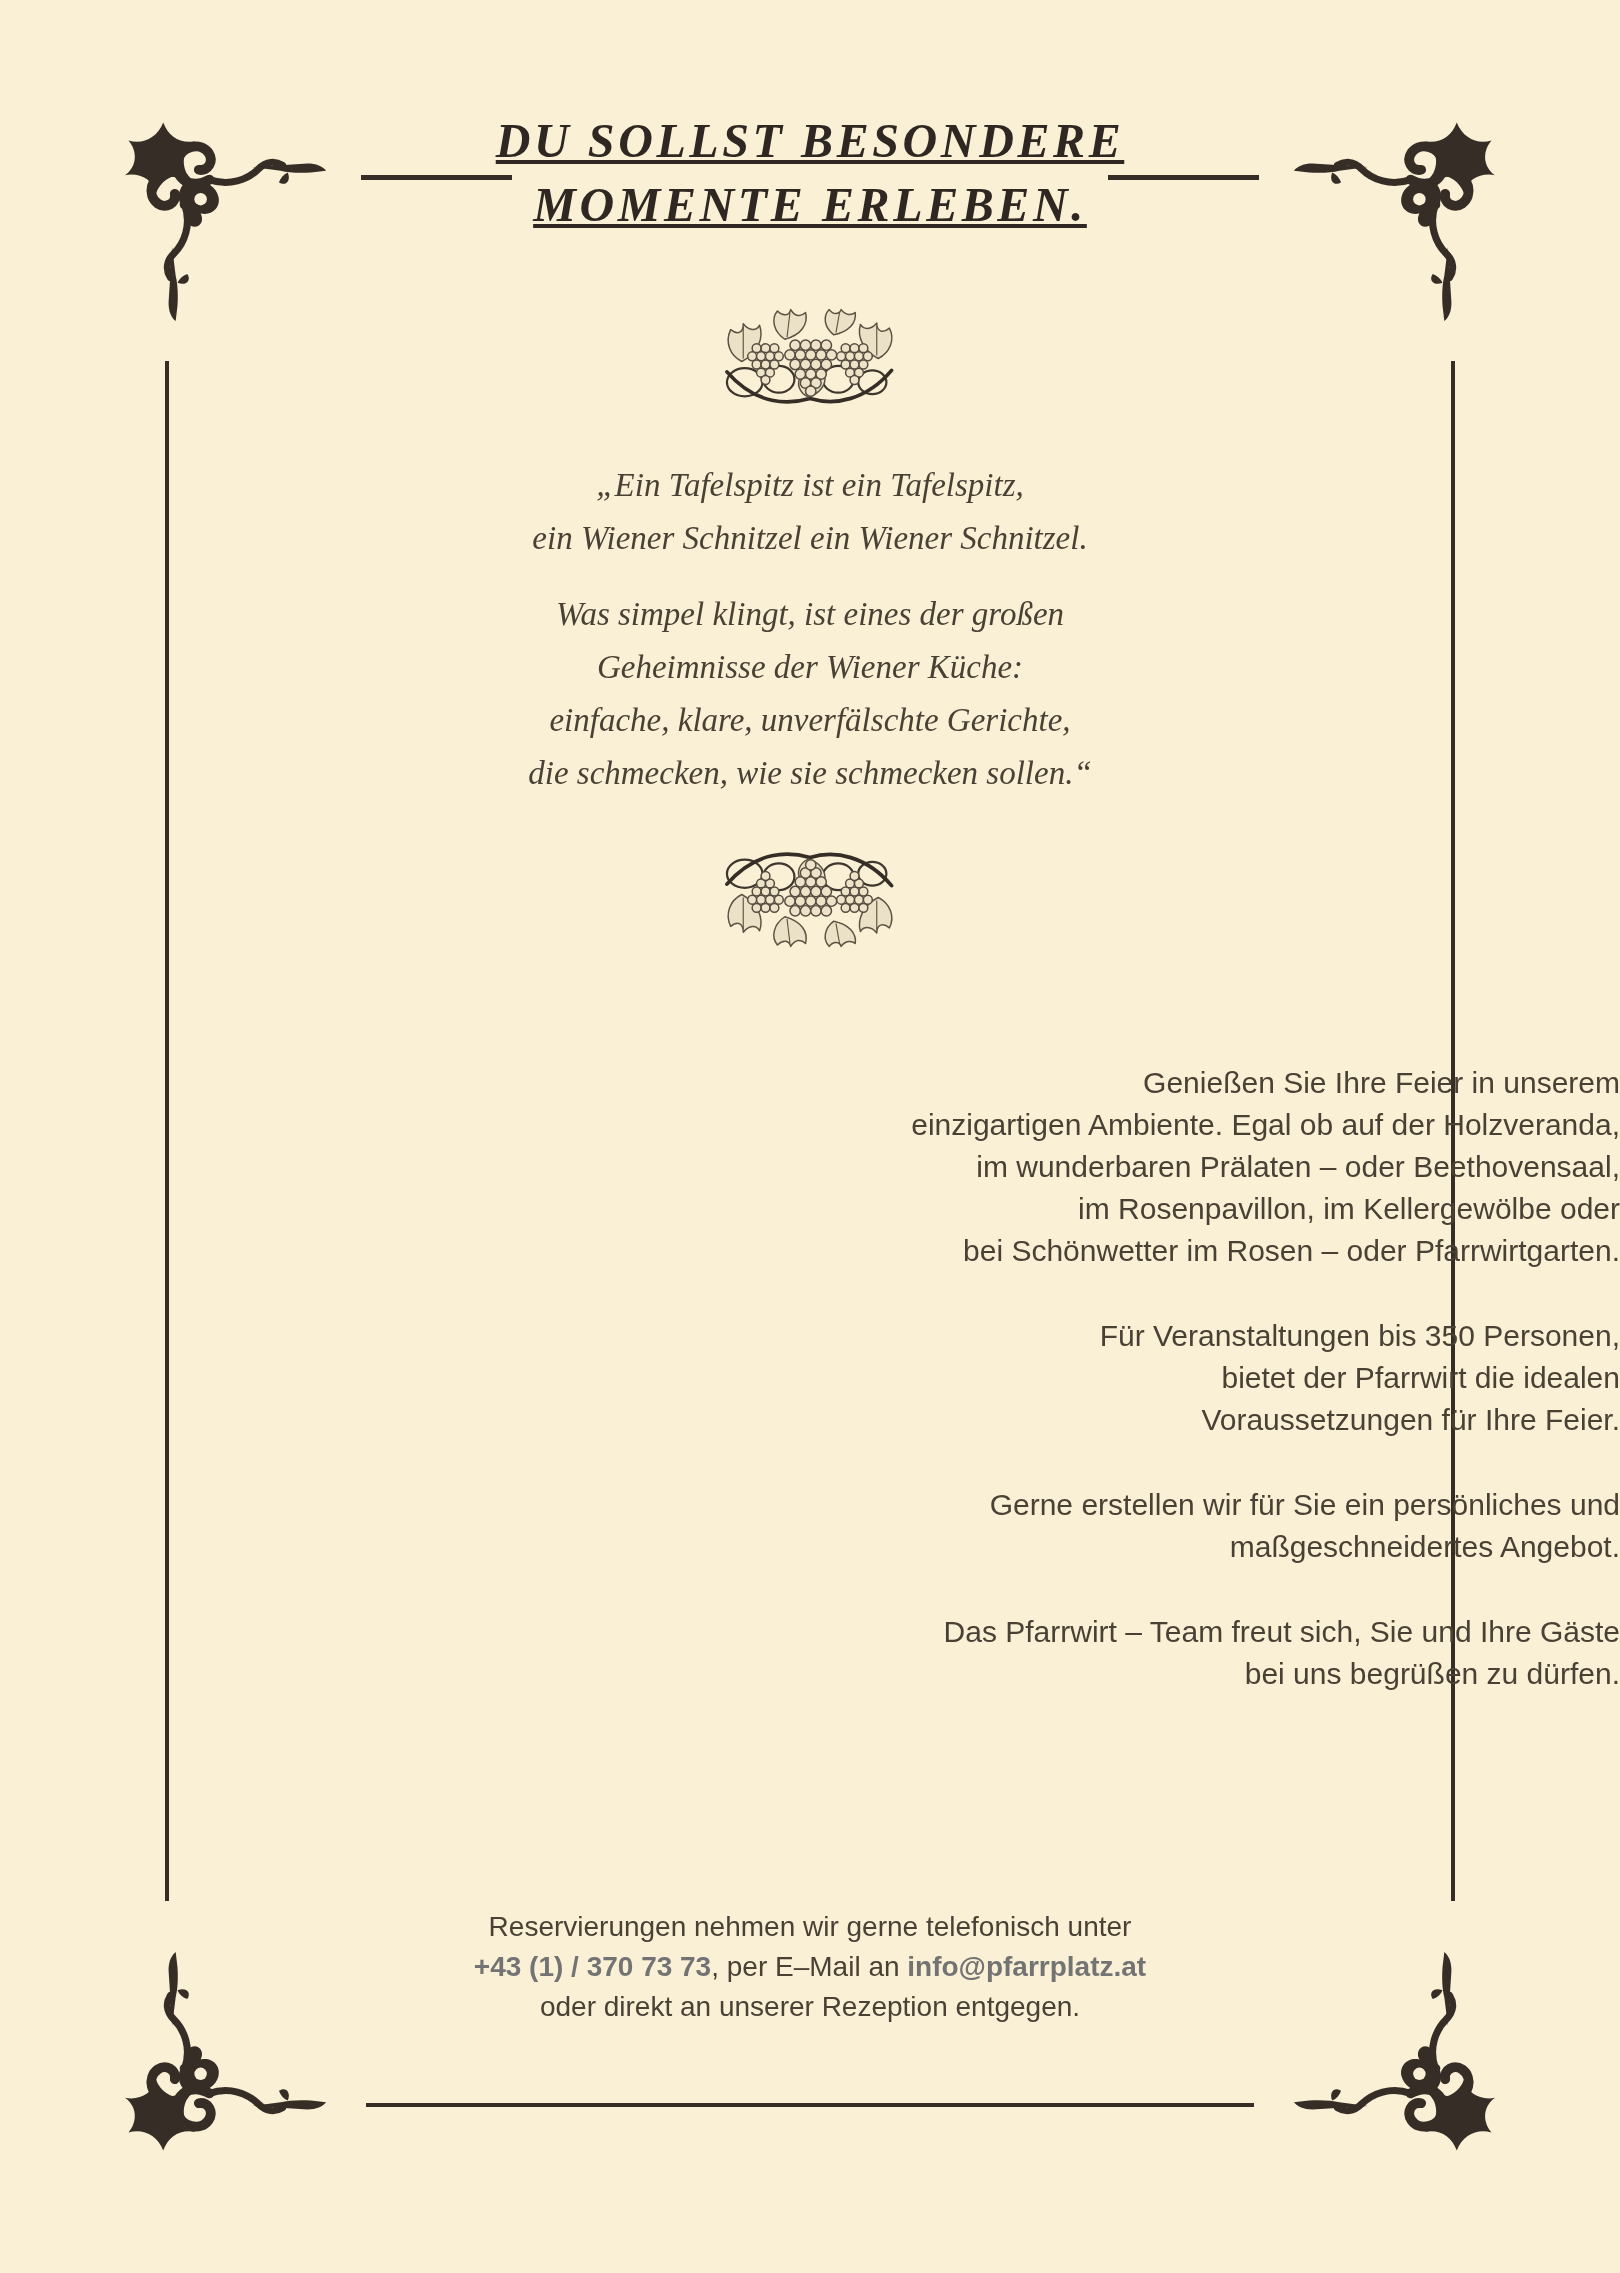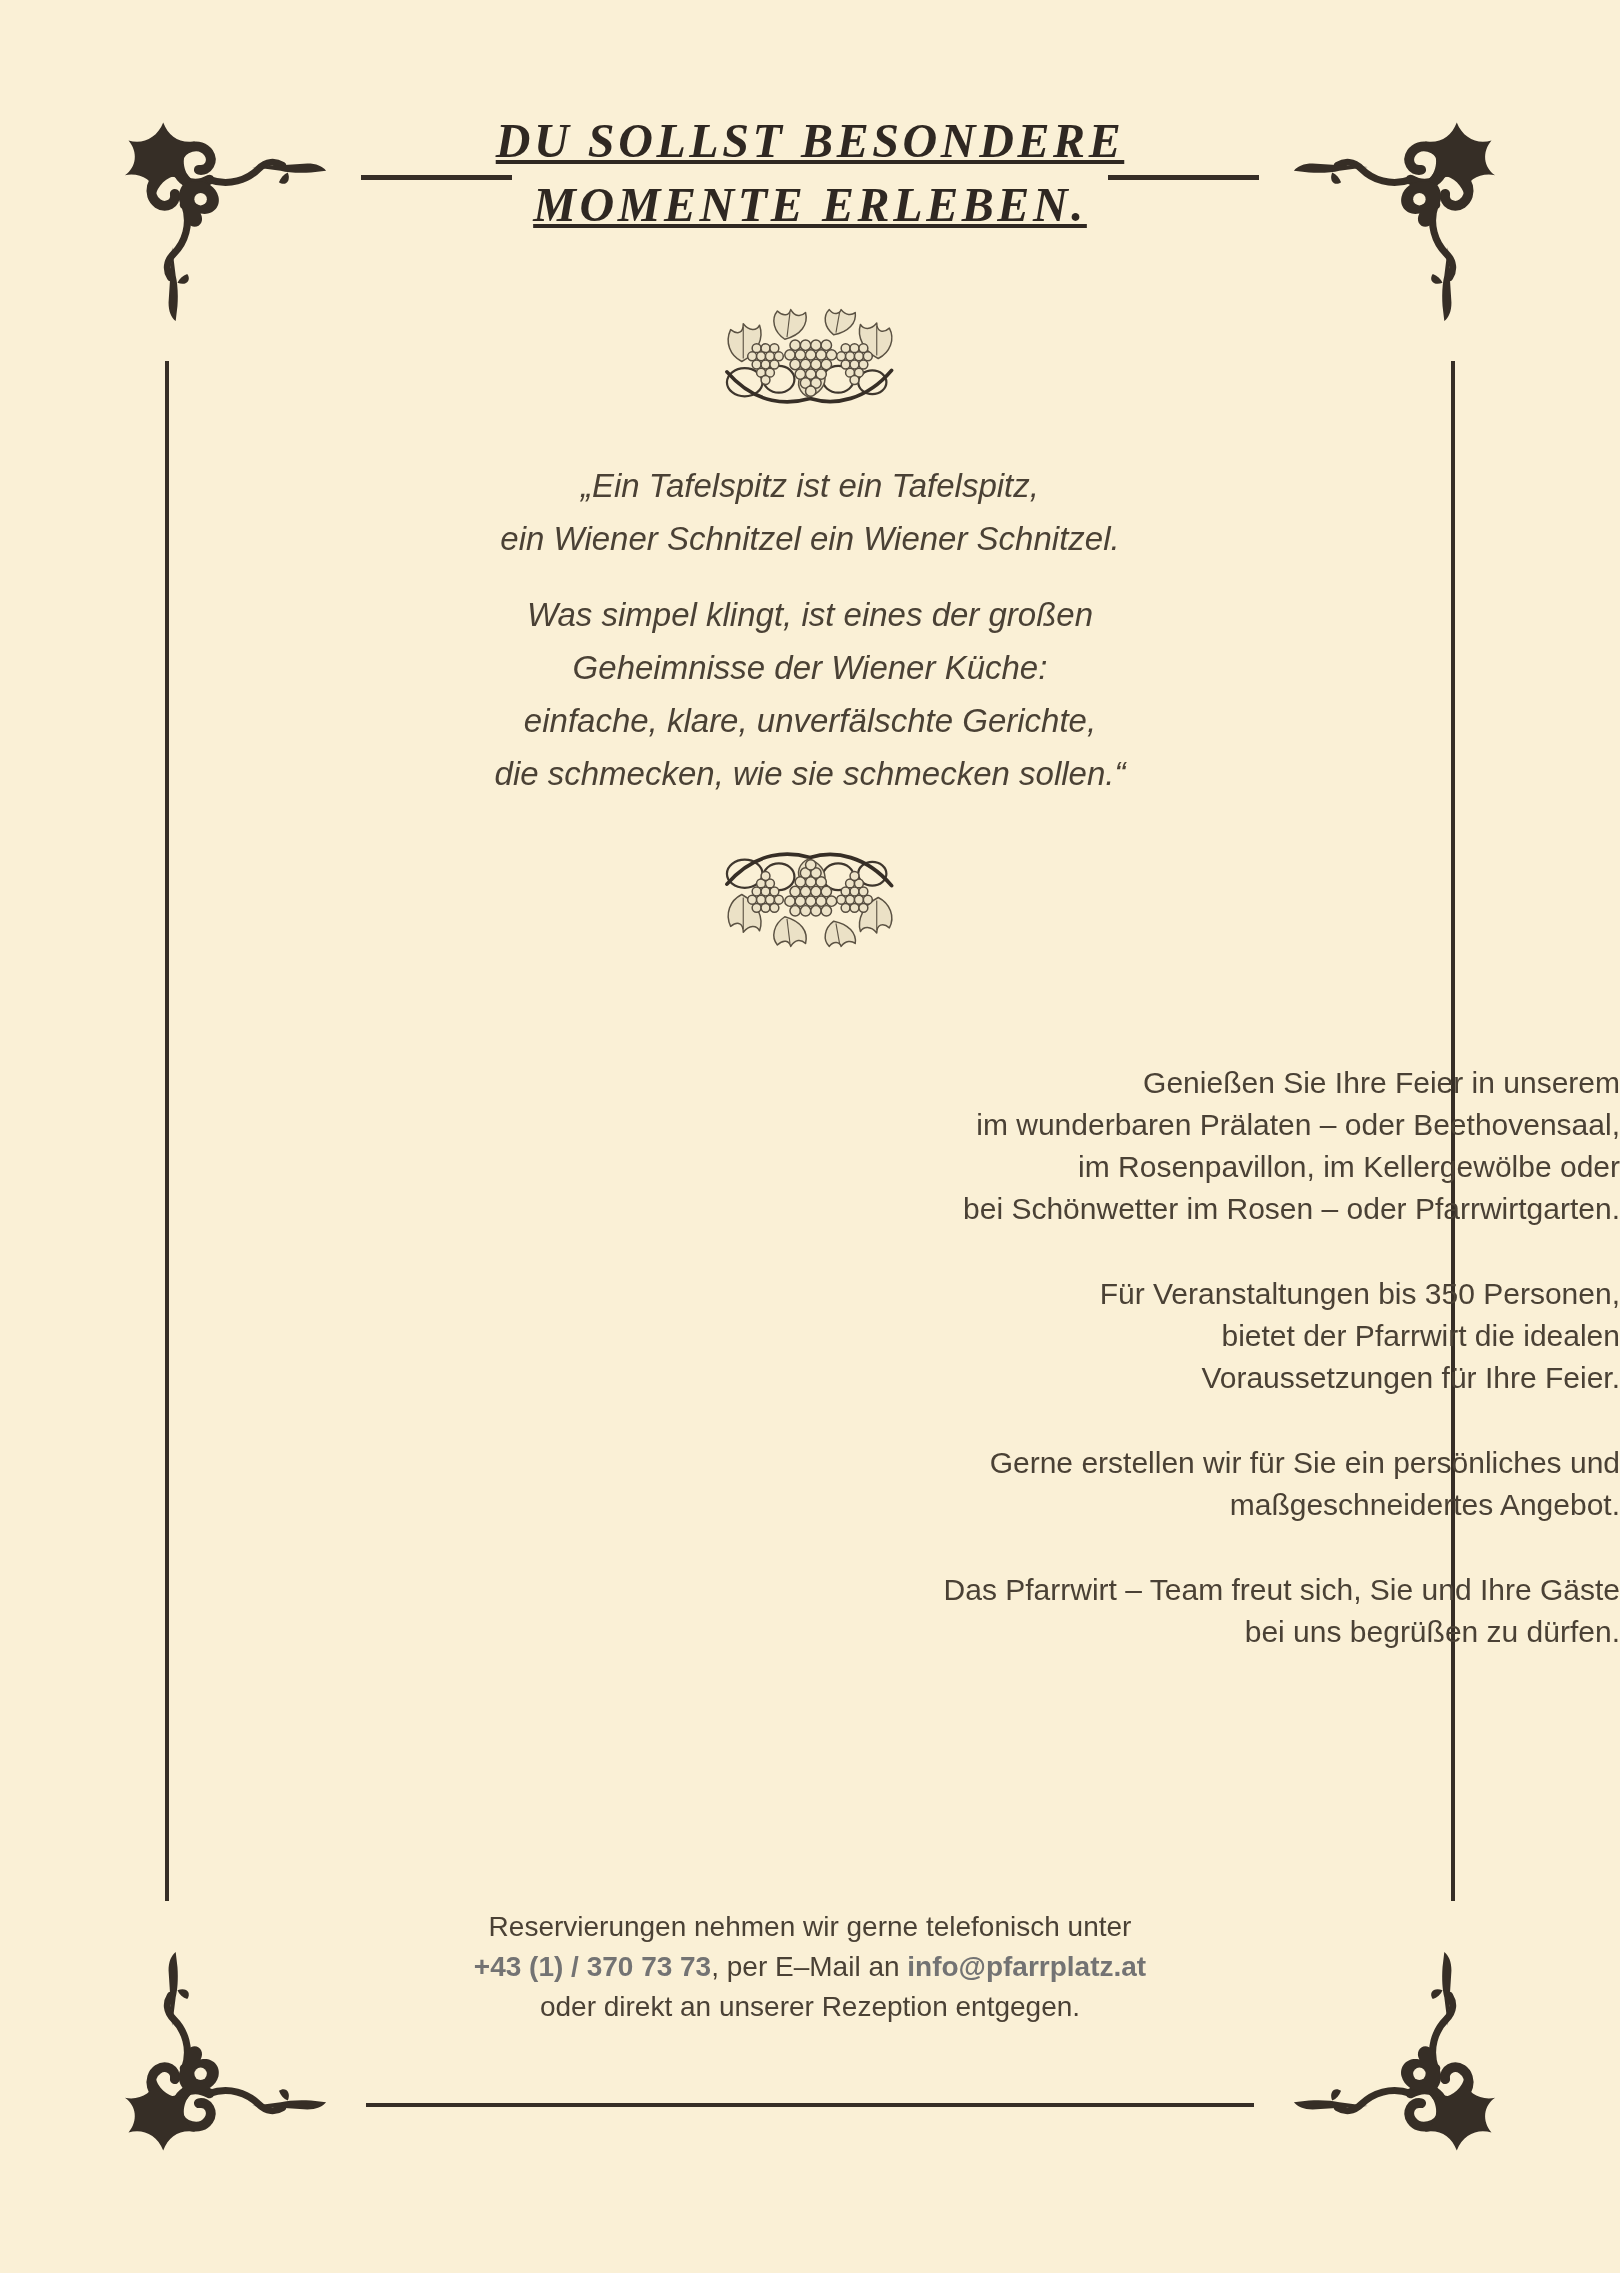--- a/index.html
+++ b/index.html
@@ -48,21 +48,21 @@
   .grapes{position:absolute;left:721px;width:178px;height:107px;}
   .grapes.top{top:308px;}
   .grapes.bottom{top:841px;transform:scaleY(-1);}
   
   .line{display:block;}
   .quote{
     position:absolute;top:459px;left:0;width:100%;
     text-align:center;font-style:italic;
     font-size:33px;line-height:53px;
   }
-  .quote p{margin:0 16px 23px;}
+  .quote p{margin:0 16px 23px;font-family:Liberation Serif, serif;}
   .body-text{
     position:absolute;top:1062px;left:0;width:100%;
     text-align:right;
     font-size:30px;line-height:42px;
   }
   .body-text p{margin:0 0 43px;}
   .contact{
     position:absolute;top:1907px;left:0;width:100%;
     text-align:center;
     font-size:28px;line-height:40px;
@@ -216,20 +216,21 @@
       <span class="line">Was simpel klingt, ist eines der großen</span>
       <span class="line">Geheimnisse der Wiener Küche:</span>
       <span class="line">einfache, klare, unverfälschte Gerichte,</span>
       <span class="line">die schmecken, wie sie schmecken sollen.“</span>
     </p>
   </div>
 
   <div class="body-text">
     <p>
       <span class="line">Genießen Sie Ihre Feier in unserem</span>
+      <span class="line">einzigartigen Ambiente. Egal ob auf der Holzveranda,</span>
       <span class="line">im wunderbaren Prälaten – oder Beethovensaal,</span>
       <span class="line">im Rosenpavillon, im Kellergewölbe oder</span>
       <span class="line">bei Schönwetter im Rosen – oder Pfarrwirtgarten.</span>
     </p>
     <p>
       <span class="line">Für Veranstaltungen bis 350 Personen,</span>
       <span class="line">bietet der Pfarrwirt die idealen</span>
       <span class="line">Voraussetzungen für Ihre Feier.</span>
     </p>
     <p>

